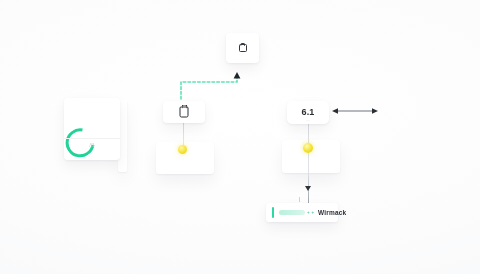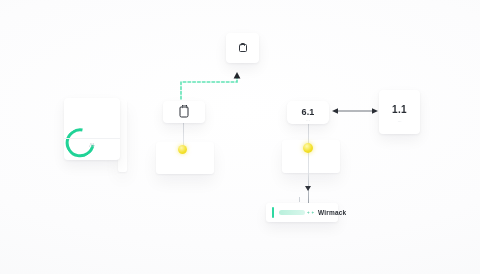--- a/index.html
+++ b/index.html
@@ -192,24 +192,20 @@
     <div class="vsub">···</div>
   </div>
   <div id="v1-dot"></div>
 
   <svg id="dbl-arrow" viewBox="0 0 46 10">
     <line x1="5" y1="5" x2="41" y2="5" stroke="#6d737b" stroke-width="1"></line>
     <polygon points="0,5 6,2.2 6,7.8" fill="#2a2e35"></polygon>
     <polygon points="46,5 40,2.2 40,7.8" fill="#2a2e35"></polygon>
   </svg>
 
-  <div class="card" id="node-v2">
-    <div class="vtext">1.1</div>
-    <div class="vsub">···</div>
-  </div>
 
   <div id="label-tick"></div>
   <div class="card" id="node-label">
     <div class="bar"></div>
     <div class="pill"></div>
     <div class="mini">+ +</div>
     <div class="name">Wirmack</div>
   </div>
 
 </div>

